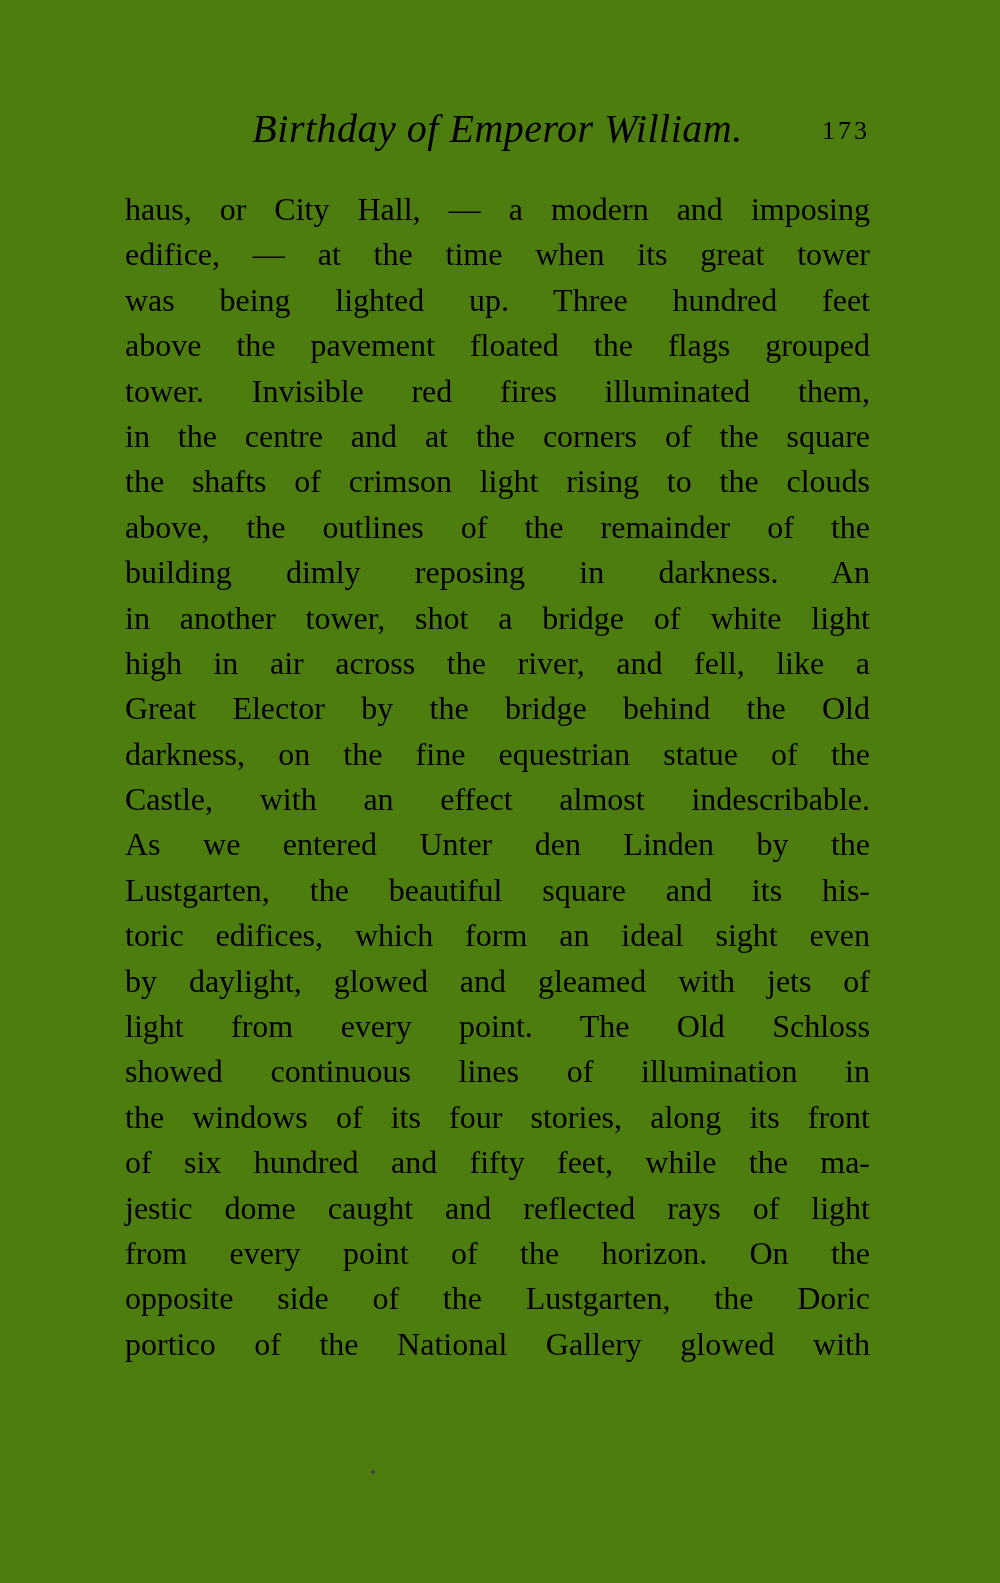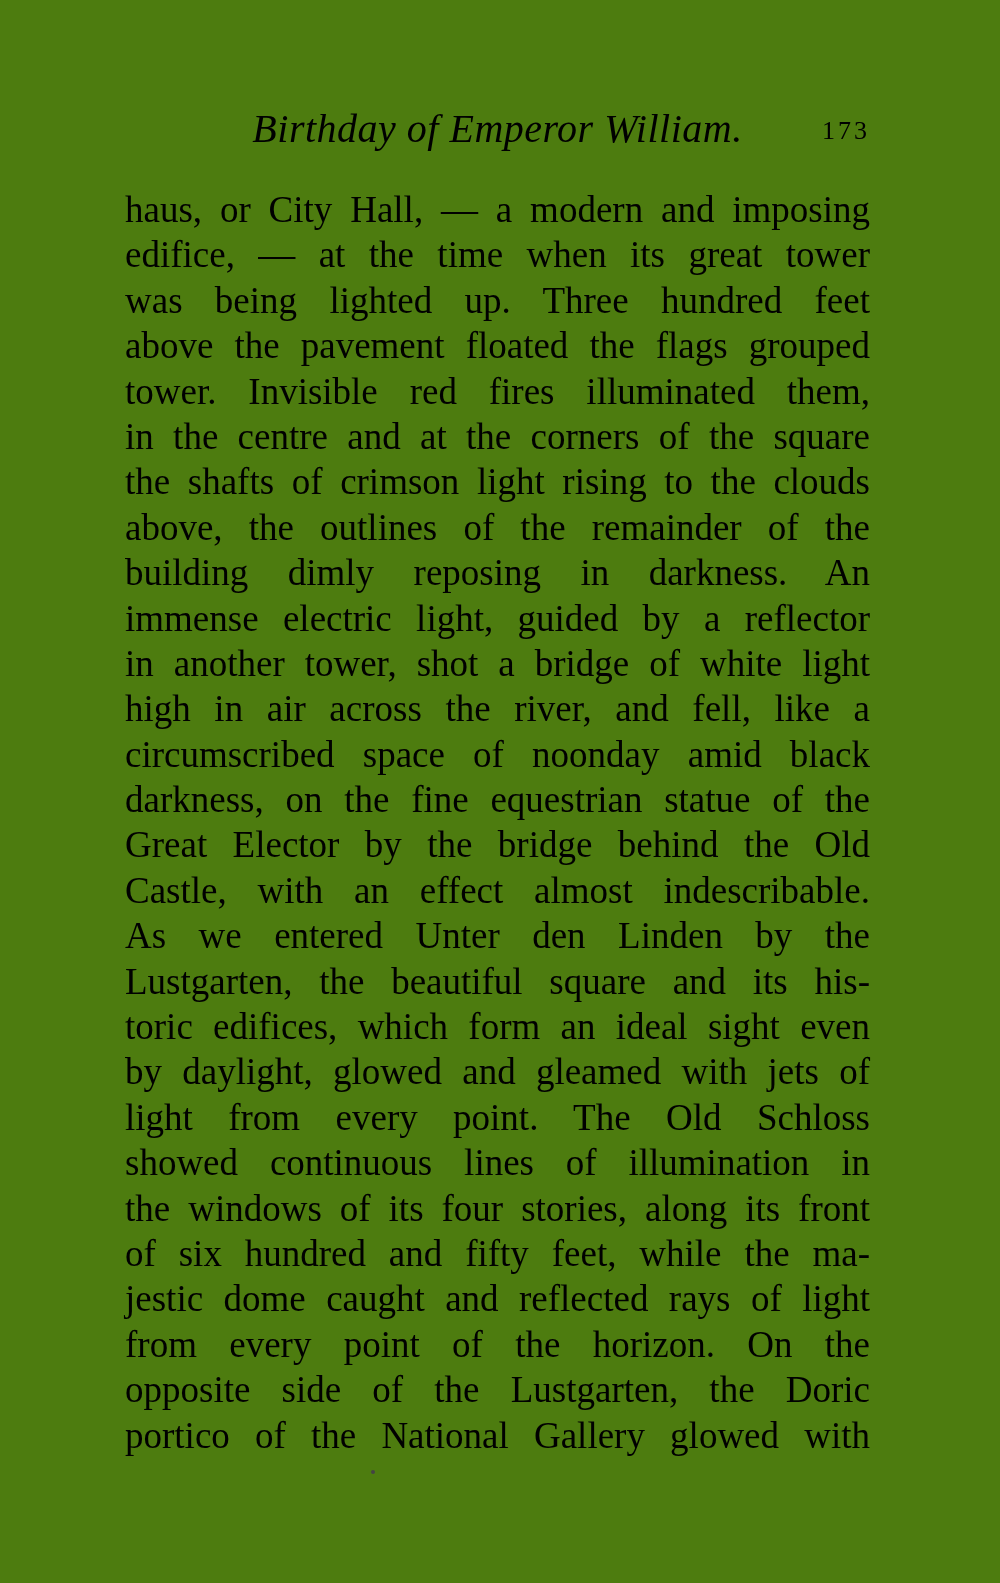--- a/index.html
+++ b/index.html
@@ -43,21 +43,21 @@
     line-height: 50px;
     letter-spacing: 3px;
   }
   .body-text {
     position: absolute;
     left: 125px;
     top: 187px;
     width: 745px;
   }
   .text-line {
-    font-size: 37px;
+    font-size: 32px;
     line-height: 45.4px;
     height: 45.4px;
     white-space: normal;
     text-align: justify;
     text-align-last: justify;
     word-spacing: -2px;
     hyphens: none;
     overflow: visible;
   }
   .ink-speck {
@@ -83,26 +83,24 @@
 
   <div class="text-line">haus, or City Hall, — a modern and imposing</div>
       <div class="text-line">edifice, — at the time when its great tower</div>
       <div class="text-line">was being lighted up. Three hundred feet</div>
       <div class="text-line">above the pavement floated the flags grouped</div>
       <div class="text-line">tower. Invisible red fires illuminated them,</div>
       <div class="text-line">in the centre and at the corners of the square</div>
       <div class="text-line">the shafts of crimson light rising to the clouds</div>
       <div class="text-line">above, the outlines of the remainder of the</div>
       <div class="text-line">building dimly reposing in darkness. An</div>
-      <div class="text-line">immense electric light, guided by a reflector</div>
       <div class="text-line">in another tower, shot a bridge of white light</div>
       <div class="text-line">high in air across the river, and fell, like a</div>
-      <div class="text-line">circumscribed space of noonday amid black</div>
+      <div class="text-line">Great Elector by the bridge behind the Old</div>
       <div class="text-line">darkness, on the fine equestrian statue of the</div>
-      <div class="text-line">Great Elector by the bridge behind the Old</div>
       <div class="text-line">Castle, with an effect almost indescribable.</div>
       <div class="text-line">As we entered Unter den Linden by the</div>
       <div class="text-line">Lustgarten, the beautiful square and its his-</div>
       <div class="text-line">toric edifices, which form an ideal sight even</div>
       <div class="text-line">by daylight, glowed and gleamed with jets of</div>
       <div class="text-line">light from every point. The Old Schloss</div>
       <div class="text-line">showed continuous lines of illumination in</div>
       <div class="text-line">the windows of its four stories, along its front</div>
       <div class="text-line">of six hundred and fifty feet, while the ma-</div>
       <div class="text-line">jestic dome caught and reflected rays of light</div>

